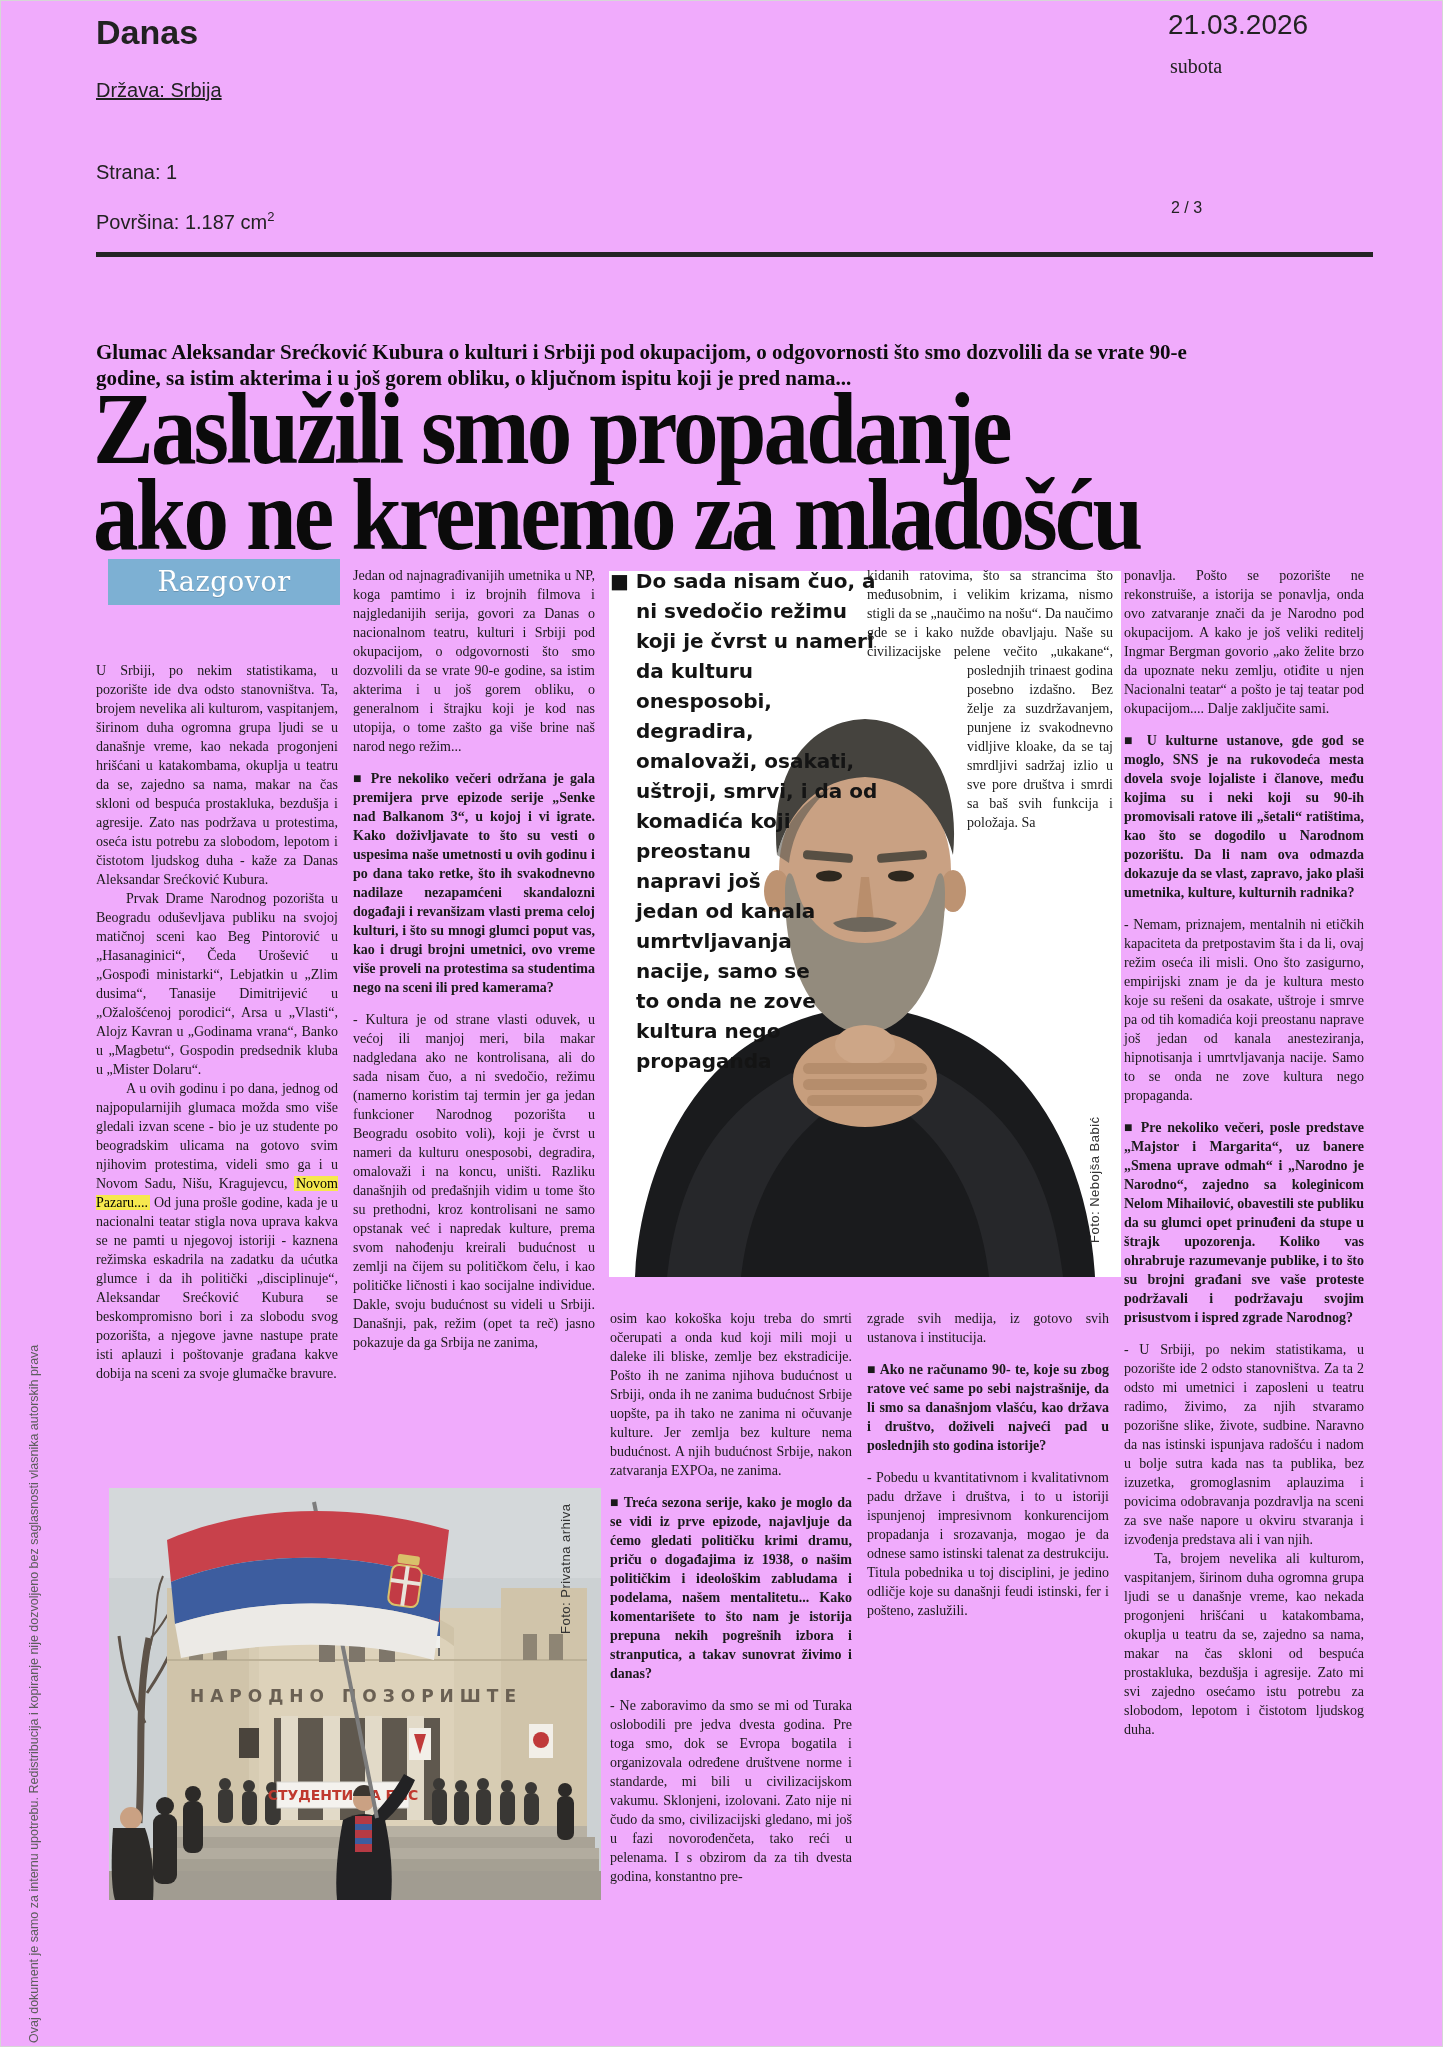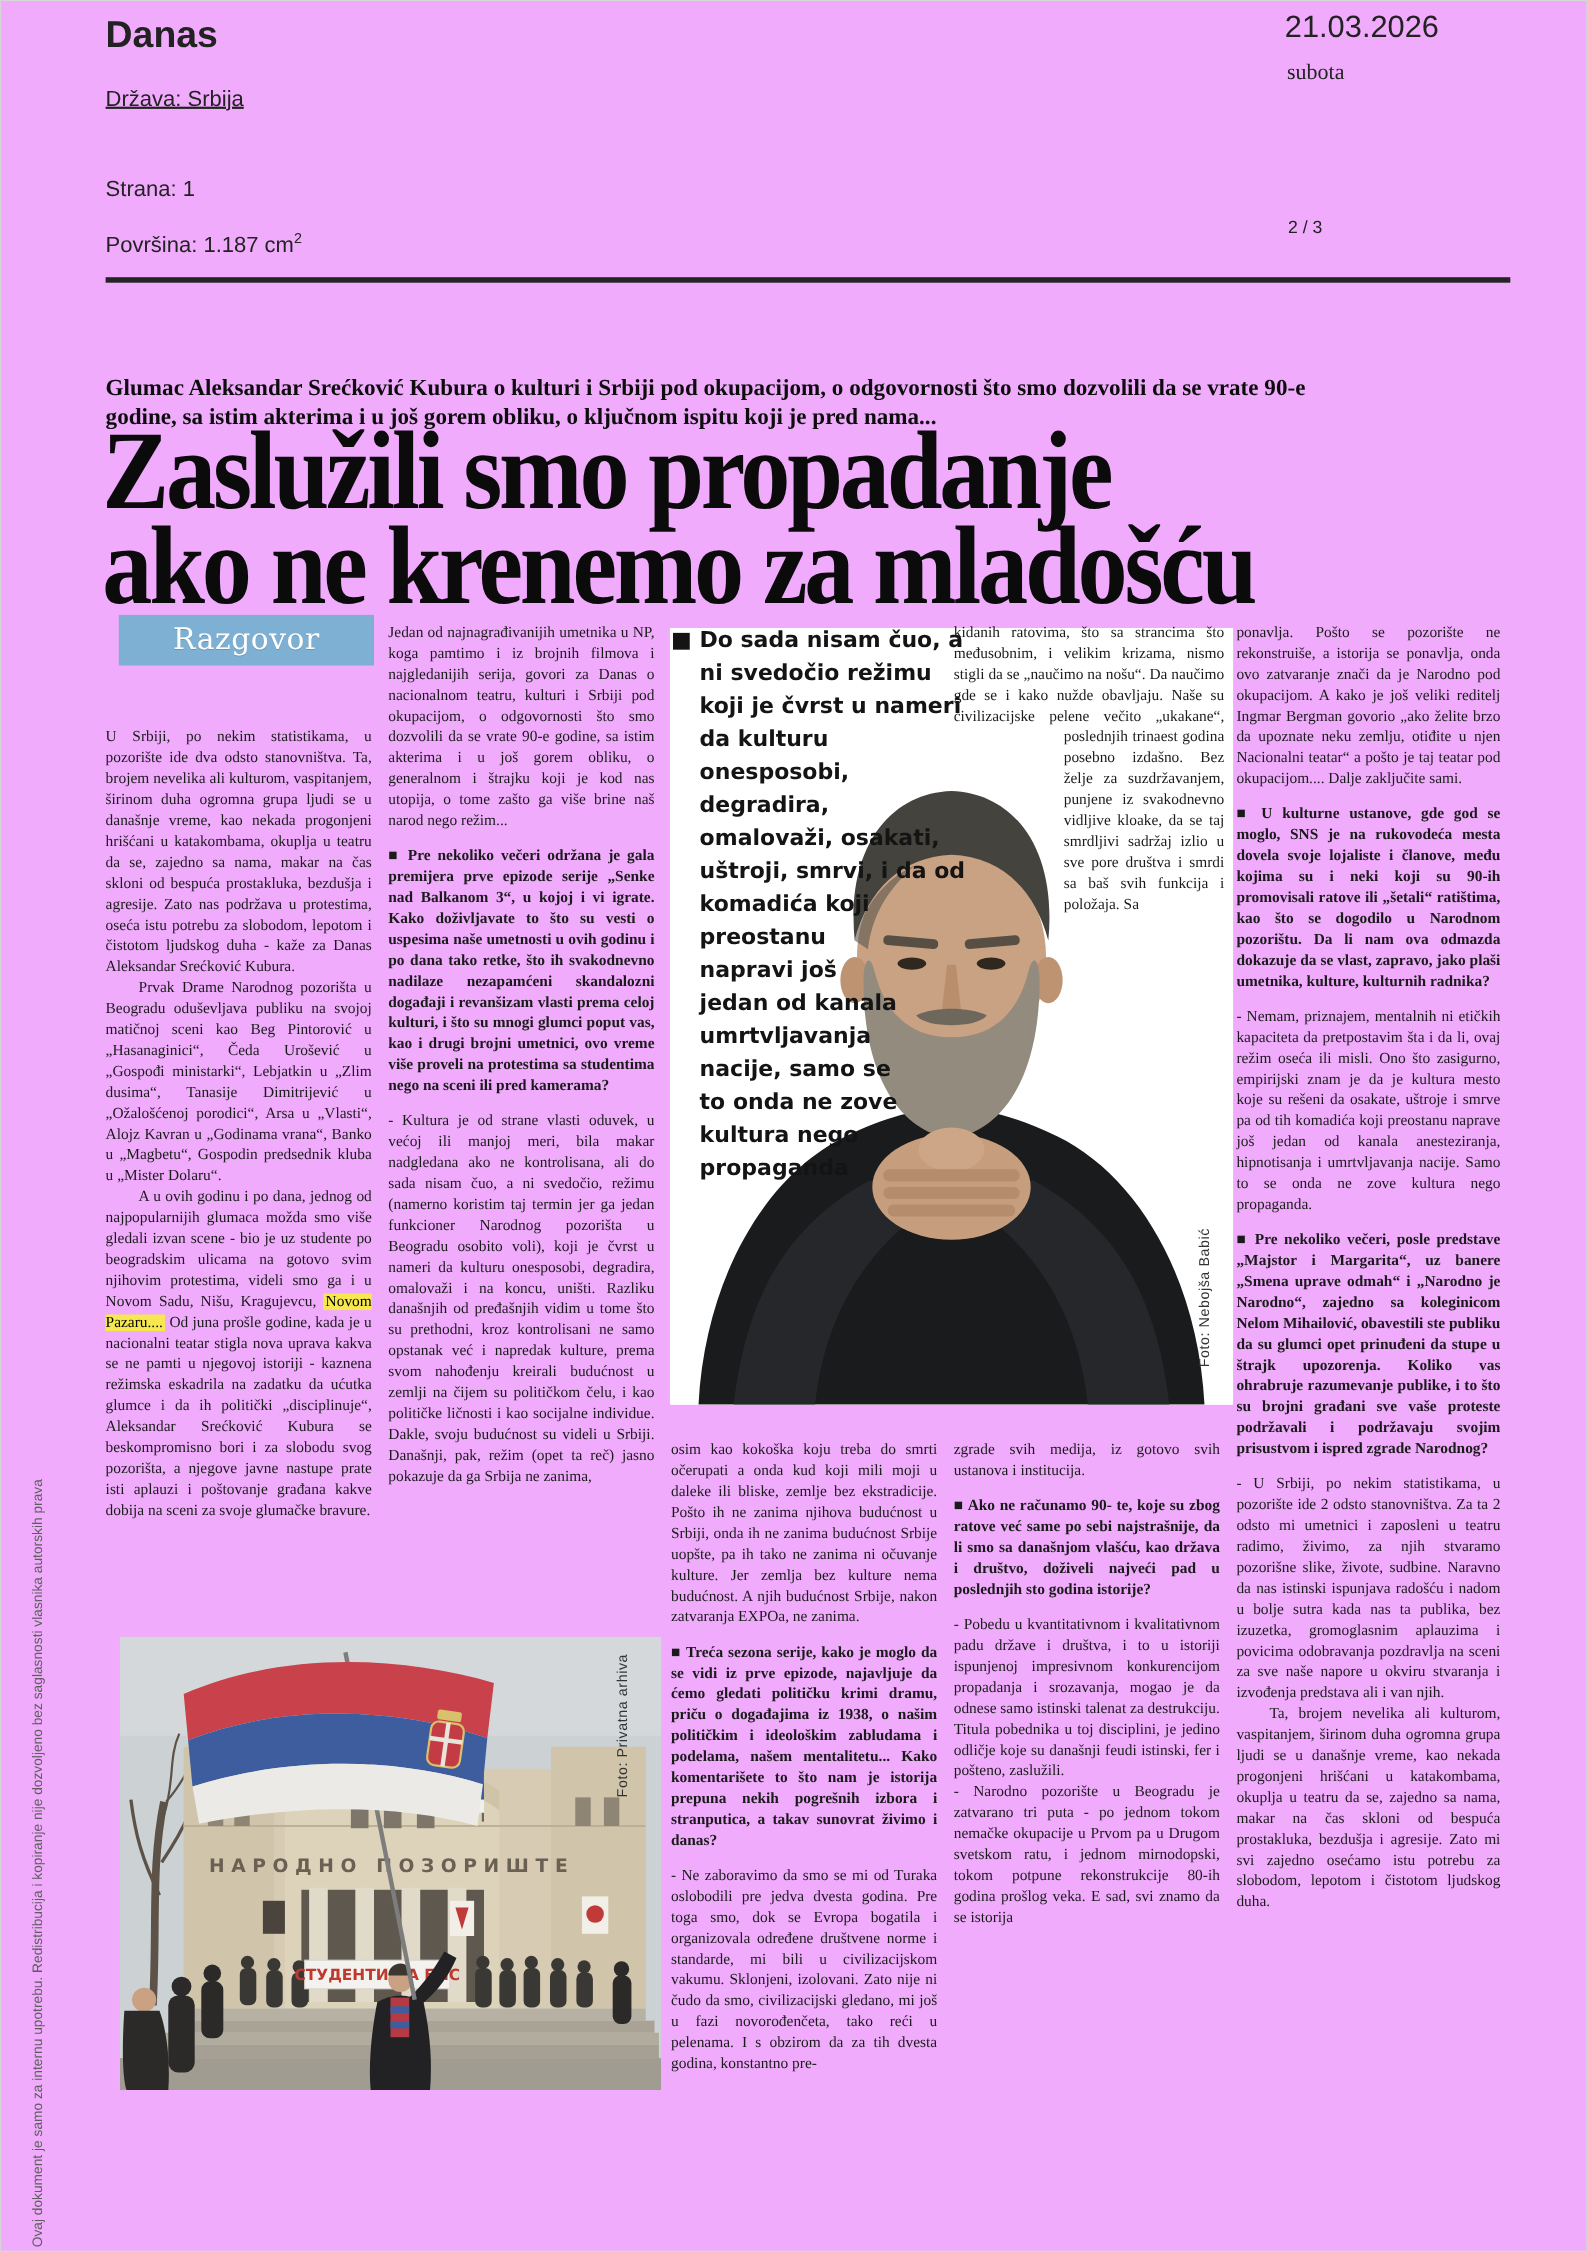--- a/index.html
+++ b/index.html
@@ -102,21 +102,20 @@
   </div>
 
   <div class="col col4t">
     <p><span>kidanih ratovima, što sa strancima što međusobnim, i velikim krizama, nismo stigli da se „naučimo na nošu“. Da naučimo gde se i kako nužde obavljaju. Naše su civilizacijske pelene večito „ukakane“, </span><span class="wrap-spacer"></span><span>poslednjih trinaest godina posebno izdašno. Bez želje za suzdržavanjem, punjene iz svakodnevno vidljive kloake, da se taj smrdljivi sadržaj izlio u sve pore društva i smrdi sa baš svih funkcija i položaja. Sa</span></p>
   </div>
 
   <div class="col col4b">
     <p>zgrade svih medija, iz gotovo svih ustanova i institucija.</p>
     <p class="qbold">■ Ako ne računamo 90- te, koje su zbog ratove već same po sebi najstrašnije, da li smo sa današnjom vlašću, kao država i društvo, doživeli najveći pad u poslednjih sto godina istorije?</p>
     <p>- Pobedu u kvantitativnom i kvalitativnom padu države i društva, i to u istoriji ispunjenoj impresivnom konkurencijom propadanja i srozavanja, mogao je da odnese samo istinski talenat za destrukciju. Titula pobednika u toj disciplini, je jedino odličje koje su današnji feudi istinski, fer i pošteno, zaslužili.</p>
-    <p>- Narodno pozorište u Beogradu je zatvarano tri puta - po jednom tokom nemačke okupacije u Prvom pa u Drugom svetskom ratu, i jednom mirnodopski, tokom potpune rekonstrukcije 80-ih godina prošlog veka. E sad, svi znamo da se istorija</p>
   </div>
 
   <div class="col col5">
     <p>ponavlja. Pošto se pozorište ne rekonstruiše, a istorija se ponavlja, onda ovo zatvaranje znači da je Narodno pod okupacijom. A kako je još veliki reditelj Ingmar Bergman govorio „ako želite brzo da upoznate neku zemlju, otiđite u njen Nacionalni teatar“ a pošto je taj teatar pod okupacijom.... Dalje zaključite sami.</p>
     <p class="qbold">■ U kulturne ustanove, gde god se moglo, SNS je na rukovodeća mesta dovela svoje lojaliste i članove, među kojima su i neki koji su 90-ih promovisali ratove ili „šetali“ ratištima, kao što se dogodilo u Narodnom pozorištu. Da li nam ova odmazda dokazuje da se vlast, zapravo, jako plaši umetnika, kulture, kulturnih radnika?</p>
     <p>- Nemam, priznajem, mentalnih ni etičkih kapaciteta da pretpostavim šta i da li, ovaj režim oseća ili misli. Ono što zasigurno, empirijski znam je da je kultura mesto koje su rešeni da osakate, uštroje i smrve pa od tih komadića koji preostanu naprave još jedan od kanala anesteziranja, hipnotisanja i umrtvljavanja nacije. Samo to se onda ne zove kultura nego propaganda.</p>
     <p class="qbold">■ Pre nekoliko večeri, posle predstave „Majstor i Margarita“, uz banere „Smena uprave odmah“ i „Narodno je Narodno“, zajedno sa koleginicom Nelom Mihailović, obavestili ste publiku da su glumci opet prinuđeni da stupe u štrajk upozorenja. Koliko vas ohrabruje razumevanje publike, i to što su brojni građani sve vaše proteste podržavali i podržavaju svojim prisustvom i ispred zgrade Narodnog?</p>
     <p>- U Srbiji, po nekim statistikama, u pozorište ide 2 odsto stanovništva. Za ta 2 odsto mi umetnici i zaposleni u teatru radimo, živimo, za njih stvaramo pozorišne slike, živote, sudbine. Naravno da nas istinski ispunjava radošću i nadom u bolje sutra kada nas ta publika, bez izuzetka, gromoglasnim aplauzima i povicima odobravanja pozdravlja na sceni za sve naše napore u okviru stvaranja i izvođenja predstava ali i van njih.</p>
     <p class="indent">Ta, brojem nevelika ali kulturom, vaspitanjem, širinom duha ogromna grupa ljudi se u današnje vreme, kao nekada progonjeni hrišćani u katakombama, okuplja u teatru da se, zajedno sa nama, makar na čas skloni od bespuća prostakluka, bezdušja i agresije. Zato mi svi zajedno osećamo istu potrebu za slobodom, lepotom i čistotom ljudskog duha.</p>
   </div>

